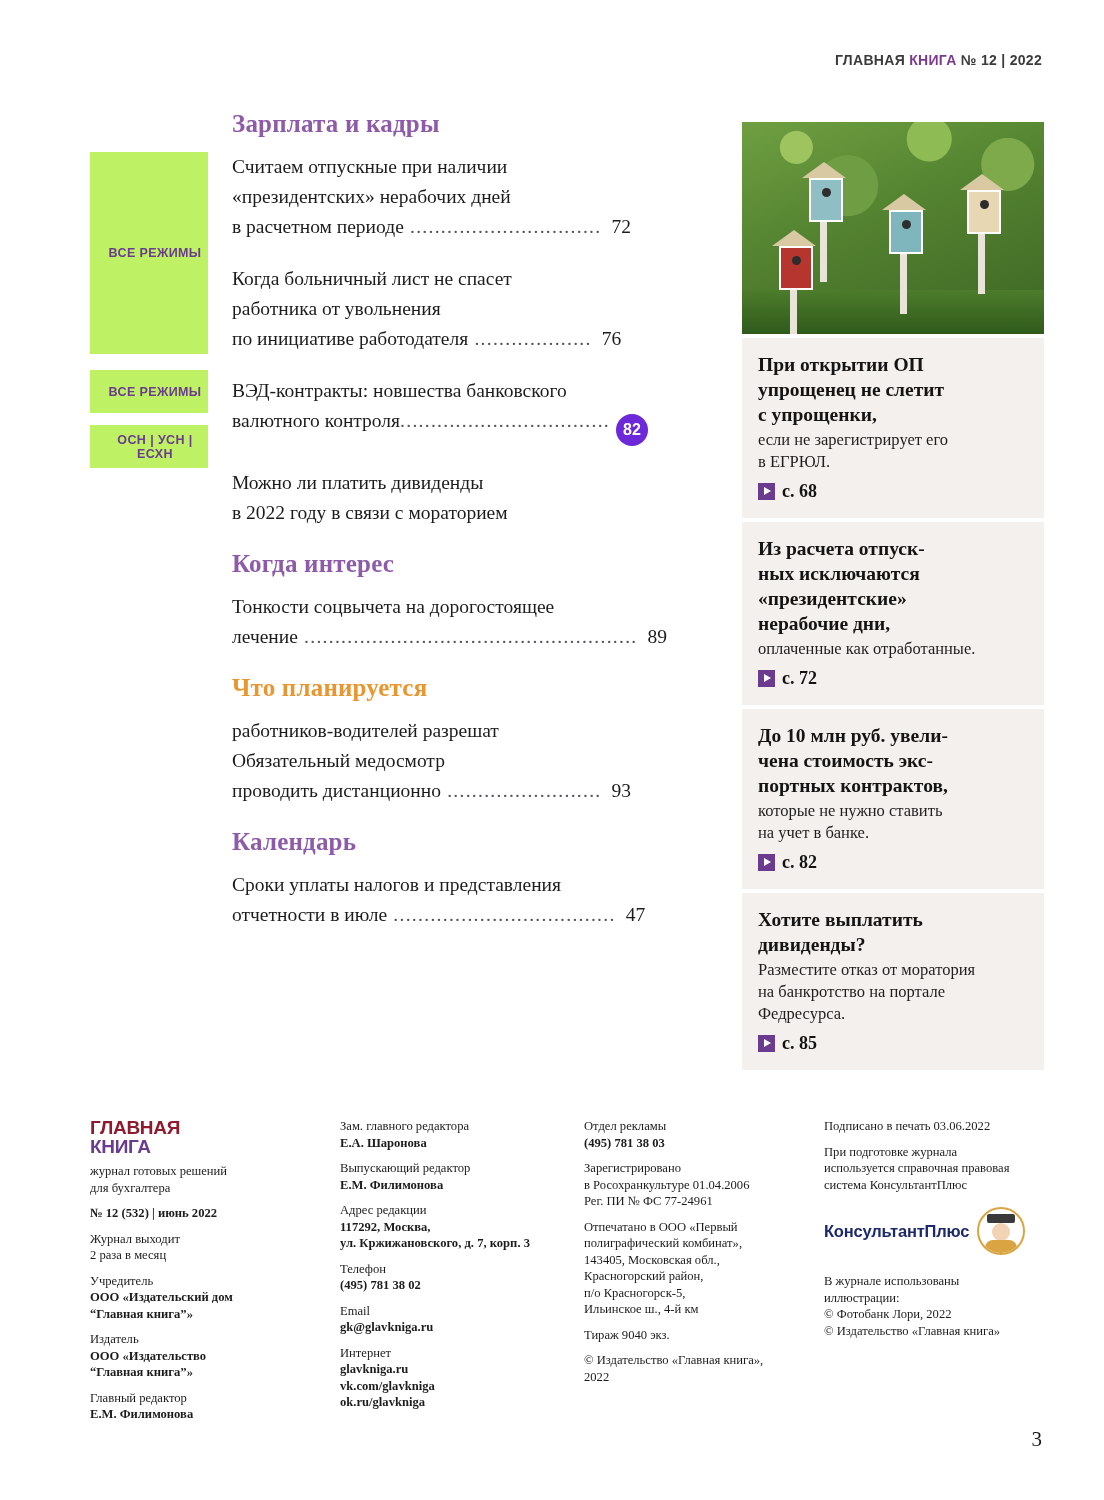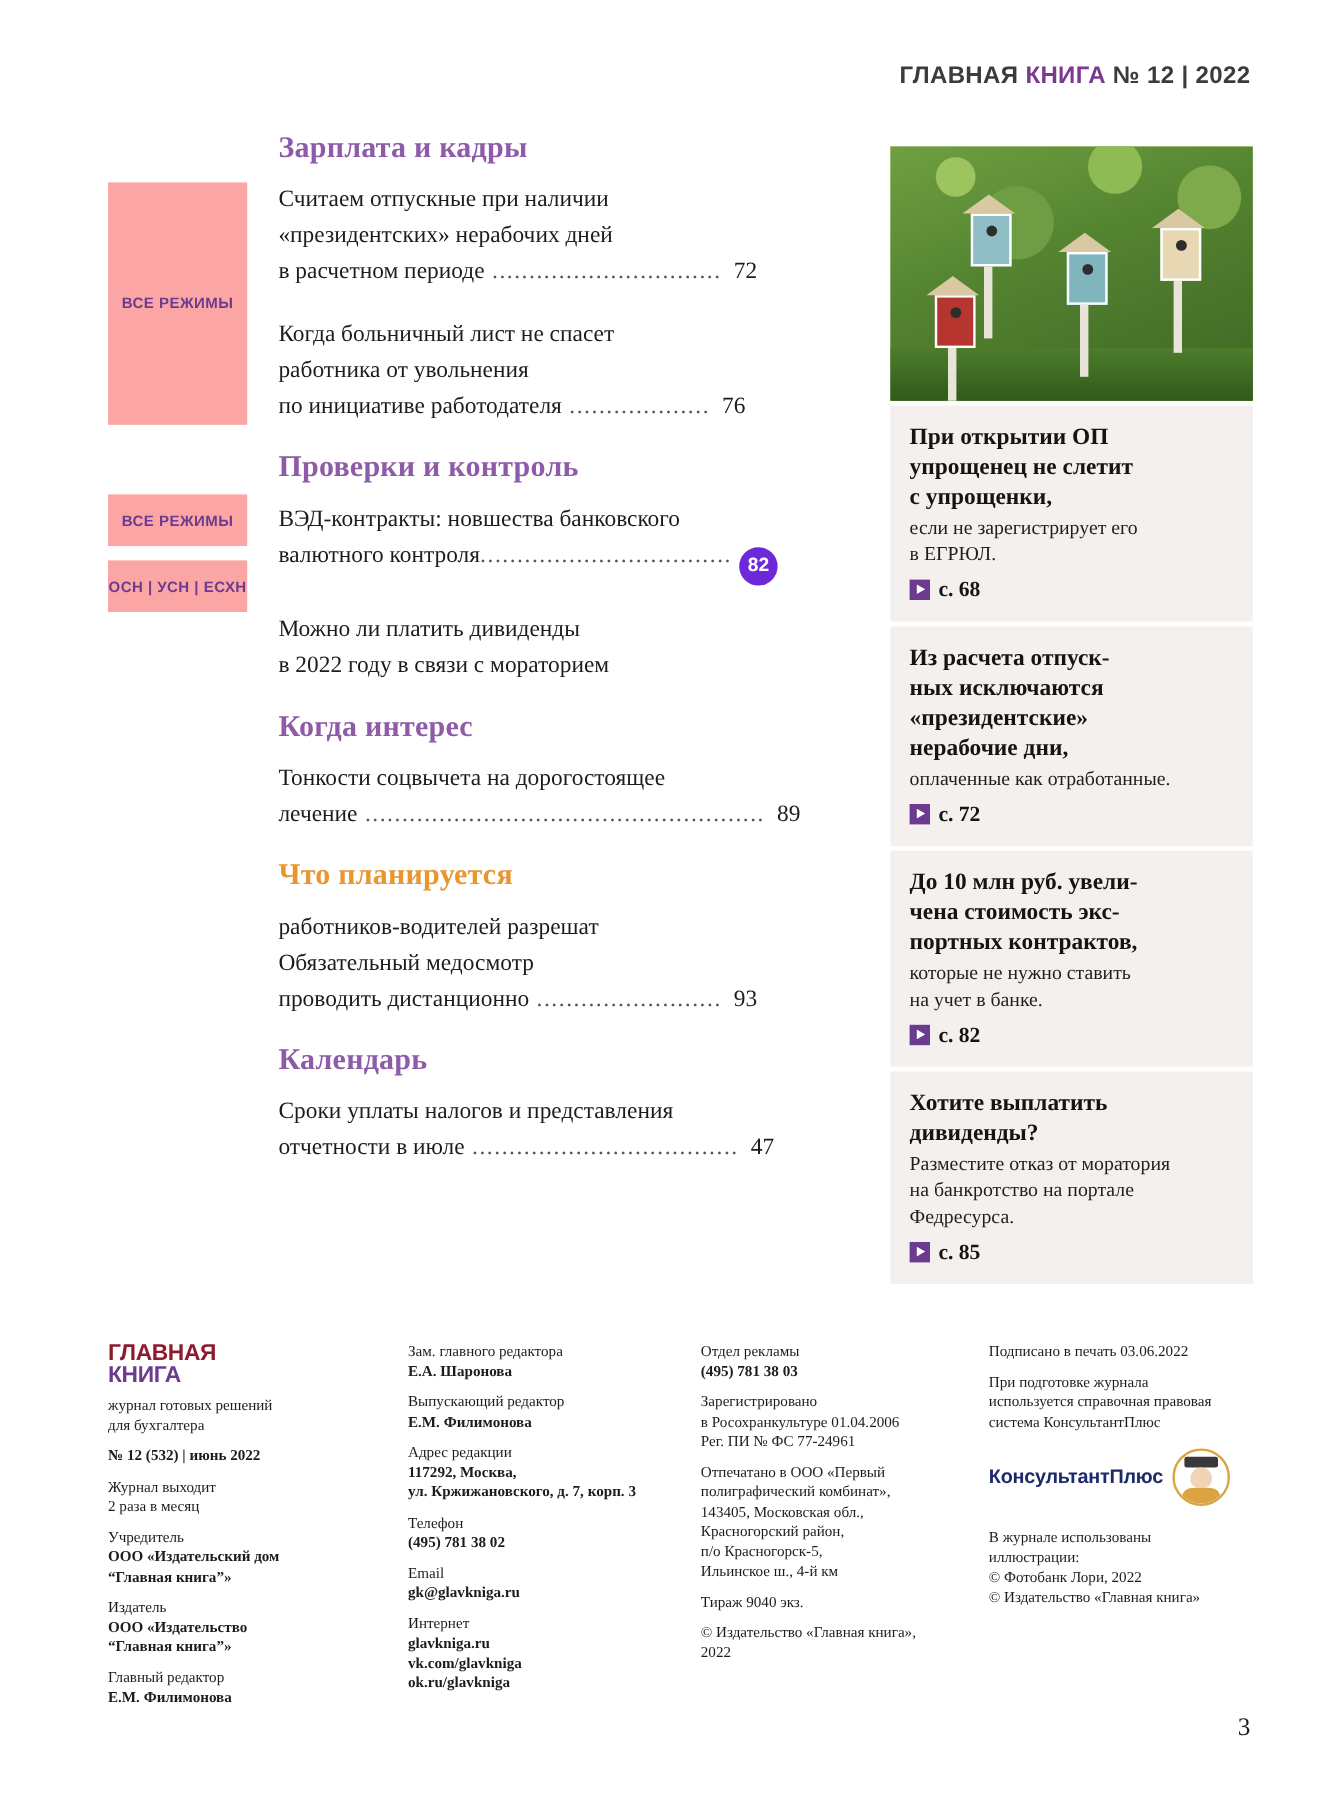--- a/index.html
+++ b/index.html
@@ -20,21 +20,21 @@
     width: 1104px;
     height: 1500px;
   }
 
   
   .header {
     position: absolute;
     top: 52px;
     right: 62px;
     font-family: "Liberation Sans", sans-serif;
-    font-size: 20px;
+    font-size: 14px;
     font-weight: bold;
     letter-spacing: 0.3px;
     white-space: nowrap;
   }
   .header .hd-main { color: #3b3b3b; }
   .header .hd-accent { color: #7a3b8f; }
   .header .hd-rest { color: #3b3b3b; }
 
   
   .toc {
@@ -85,31 +85,32 @@
     font-size: 16px;
     font-weight: bold;
     vertical-align: -8px;
     margin-left: 6px;
   }
 
   
   .badge {
     position: absolute;
     left: 0;
-    width: 116px;
-    background: #fca5a5;
+    width: 106px;
+    background: #bef264;
     color: #6b3b8f;
     font-family: "Liberation Sans", sans-serif;
     font-weight: bold;
     font-size: 12.5px;
     letter-spacing: 0.4px;
     text-align: center;
     display: flex;
     align-items: center;
     justify-content: center;
+    padding-left: 12px;
   }
 
   
   .right {
     position: absolute;
     left: 742px;
     top: 122px;
     width: 302px;
   }
   .photo {
@@ -286,21 +287,20 @@
           </div>
           <div class="entry">
             <span class="ln">Когда больничный лист не спасет</span>
             <span class="ln">работника от увольнения</span>
             <span class="ln"><span class="">по инициативе работодателя</span><span class="leader"> ...................</span><span class="pg" style="margin-left: 10px;">76</span></span>
           </div>
           <div class="badge" style="top: 0px; height: 100%;">ВСЕ РЕЖИМЫ</div>
         </div>
       </div>
       <div class="toc-section">
-        <div class="sect-title">Проверки и контроль</div>
         <div style="position: relative;">
           <div class="entry">
             <span class="ln">ВЭД-контракты: новшества банковского</span>
             <span class="ln"><span class="">валютного контроля</span><span class="leader">..................................</span><span class="pg-circle">82</span></span>
           </div>
           <div class="badge" style="top: -6px; height: 43px;">ВСЕ РЕЖИМЫ</div>
           <div class="entry">
             <span class="ln">Можно ли платить дивиденды</span>
             <span class="ln">в 2022 году в связи с мораторием</span>
           </div>

